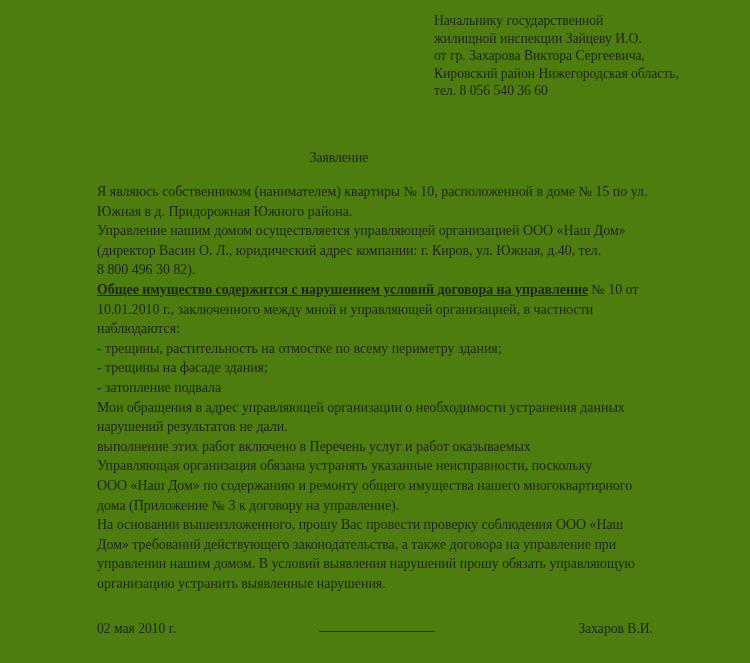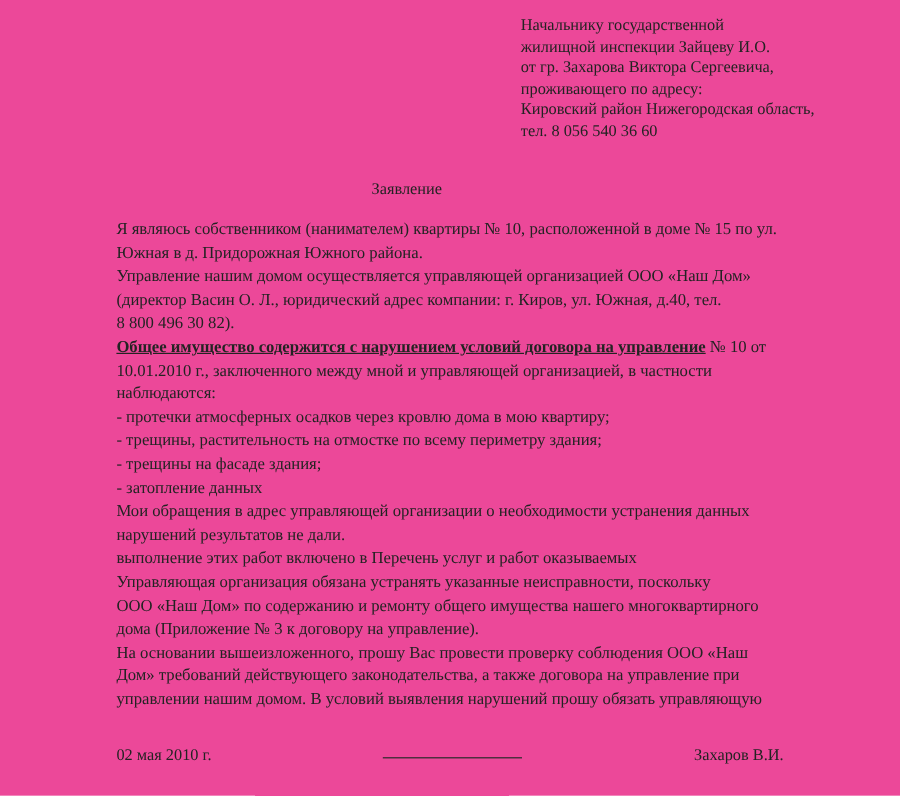--- a/index.html
+++ b/index.html
@@ -13,21 +13,21 @@
     overflow: hidden;
     font-family: "Liberation Serif", "DejaVu Serif", serif;
     color: #232323;
     -webkit-font-smoothing: antialiased;
   }
   .page {
     position: relative;
     width: 750px;
     height: 663px;
     box-sizing: border-box;
-    background: #ec4899;
+    background: #4d7c0f;
   }
 
   
   .addressee {
     position: absolute;
     left: 434px;
     top: 12px;
     width: 310px;
     font-size: 13.6px;
     line-height: 17.6px;
@@ -93,49 +93,48 @@
 </style>
 </head>
 <body>
 
 <div class="page">
 
   <div class="addressee">
     <div class="ln">Начальнику государственной</div>
     <div class="ln">жилищной инспекции  Зайцеву И.О.</div>
     <div class="ln">от гр. Захарова Виктора Сергеевича,</div>
-    <div class="ln">проживающего по адресу:</div>
     <div class="ln">Кировский район Нижегородская область,</div>
     <div class="ln">тел. 8 056 540 36 60</div>
   </div>
 
   <div class="doc-title">Заявление</div>
 
   <div class="body-text">
     <div class="ln">Я являюсь собственником  (нанимателем) квартиры № 10, расположенной в доме № 15 по ул.</div>
     <div class="ln">Южная в д. Придорожная Южного района.</div>
     <div class="ln">Управление нашим домом осуществляется управляющей организацией ООО «Наш Дом»</div>
     <div class="ln">(директор Васин О. Л., юридический адрес компании: г. Киров, ул. Южная, д.40, тел.</div>
     <div class="ln">8 800 496 30 82).</div>
     <div class="ln"><span class="bold">Общее имущество  содержится с нарушением условий договора на управление</span><span> № 10 от</span></div>
     <div class="ln">10.01.2010 г., заключенного между мной и управляющей организацией, в частности</div>
     <div class="ln">наблюдаются:</div>
-    <div class="ln">- протечки атмосферных осадков через кровлю дома в мою квартиру;</div>
     <div class="ln">- трещины, растительность на отмостке по всему периметру здания;</div>
     <div class="ln">- трещины на фасаде здания;</div>
-    <div class="ln">- затопление данных</div>
+    <div class="ln">- затопление подвала</div>
     <div class="ln">Мои обращения в адрес управляющей организации о необходимости устранения данных</div>
     <div class="ln">нарушений результатов не дали.</div>
     <div class="ln">выполнение этих работ включено в Перечень услуг и работ оказываемых</div>
     <div class="ln">Управляющая организация обязана устранять указанные неисправности,  поскольку</div>
     <div class="ln">ООО «Наш Дом» по содержанию и ремонту общего имущества нашего многоквартирного</div>
     <div class="ln">дома (Приложение № 3 к договору на управление).</div>
     <div class="ln">На основании вышеизложенного, прошу Вас провести проверку соблюдения ООО «Наш</div>
     <div class="ln">Дом» требований действующего законодательства, а также договора на управление при</div>
     <div class="ln">управлении нашим домом. В условий выявления нарушений прошу обязать управляющую</div>
+    <div class="ln">организацию устранить выявленные нарушения.</div>
   </div>
 
   <div class="footer">
     <div class="date">02 мая 2010 г.</div>
     <div class="sign-line"></div>
     <div class="signer">Захаров В.И.</div>
   </div>
 
 </div>
 

